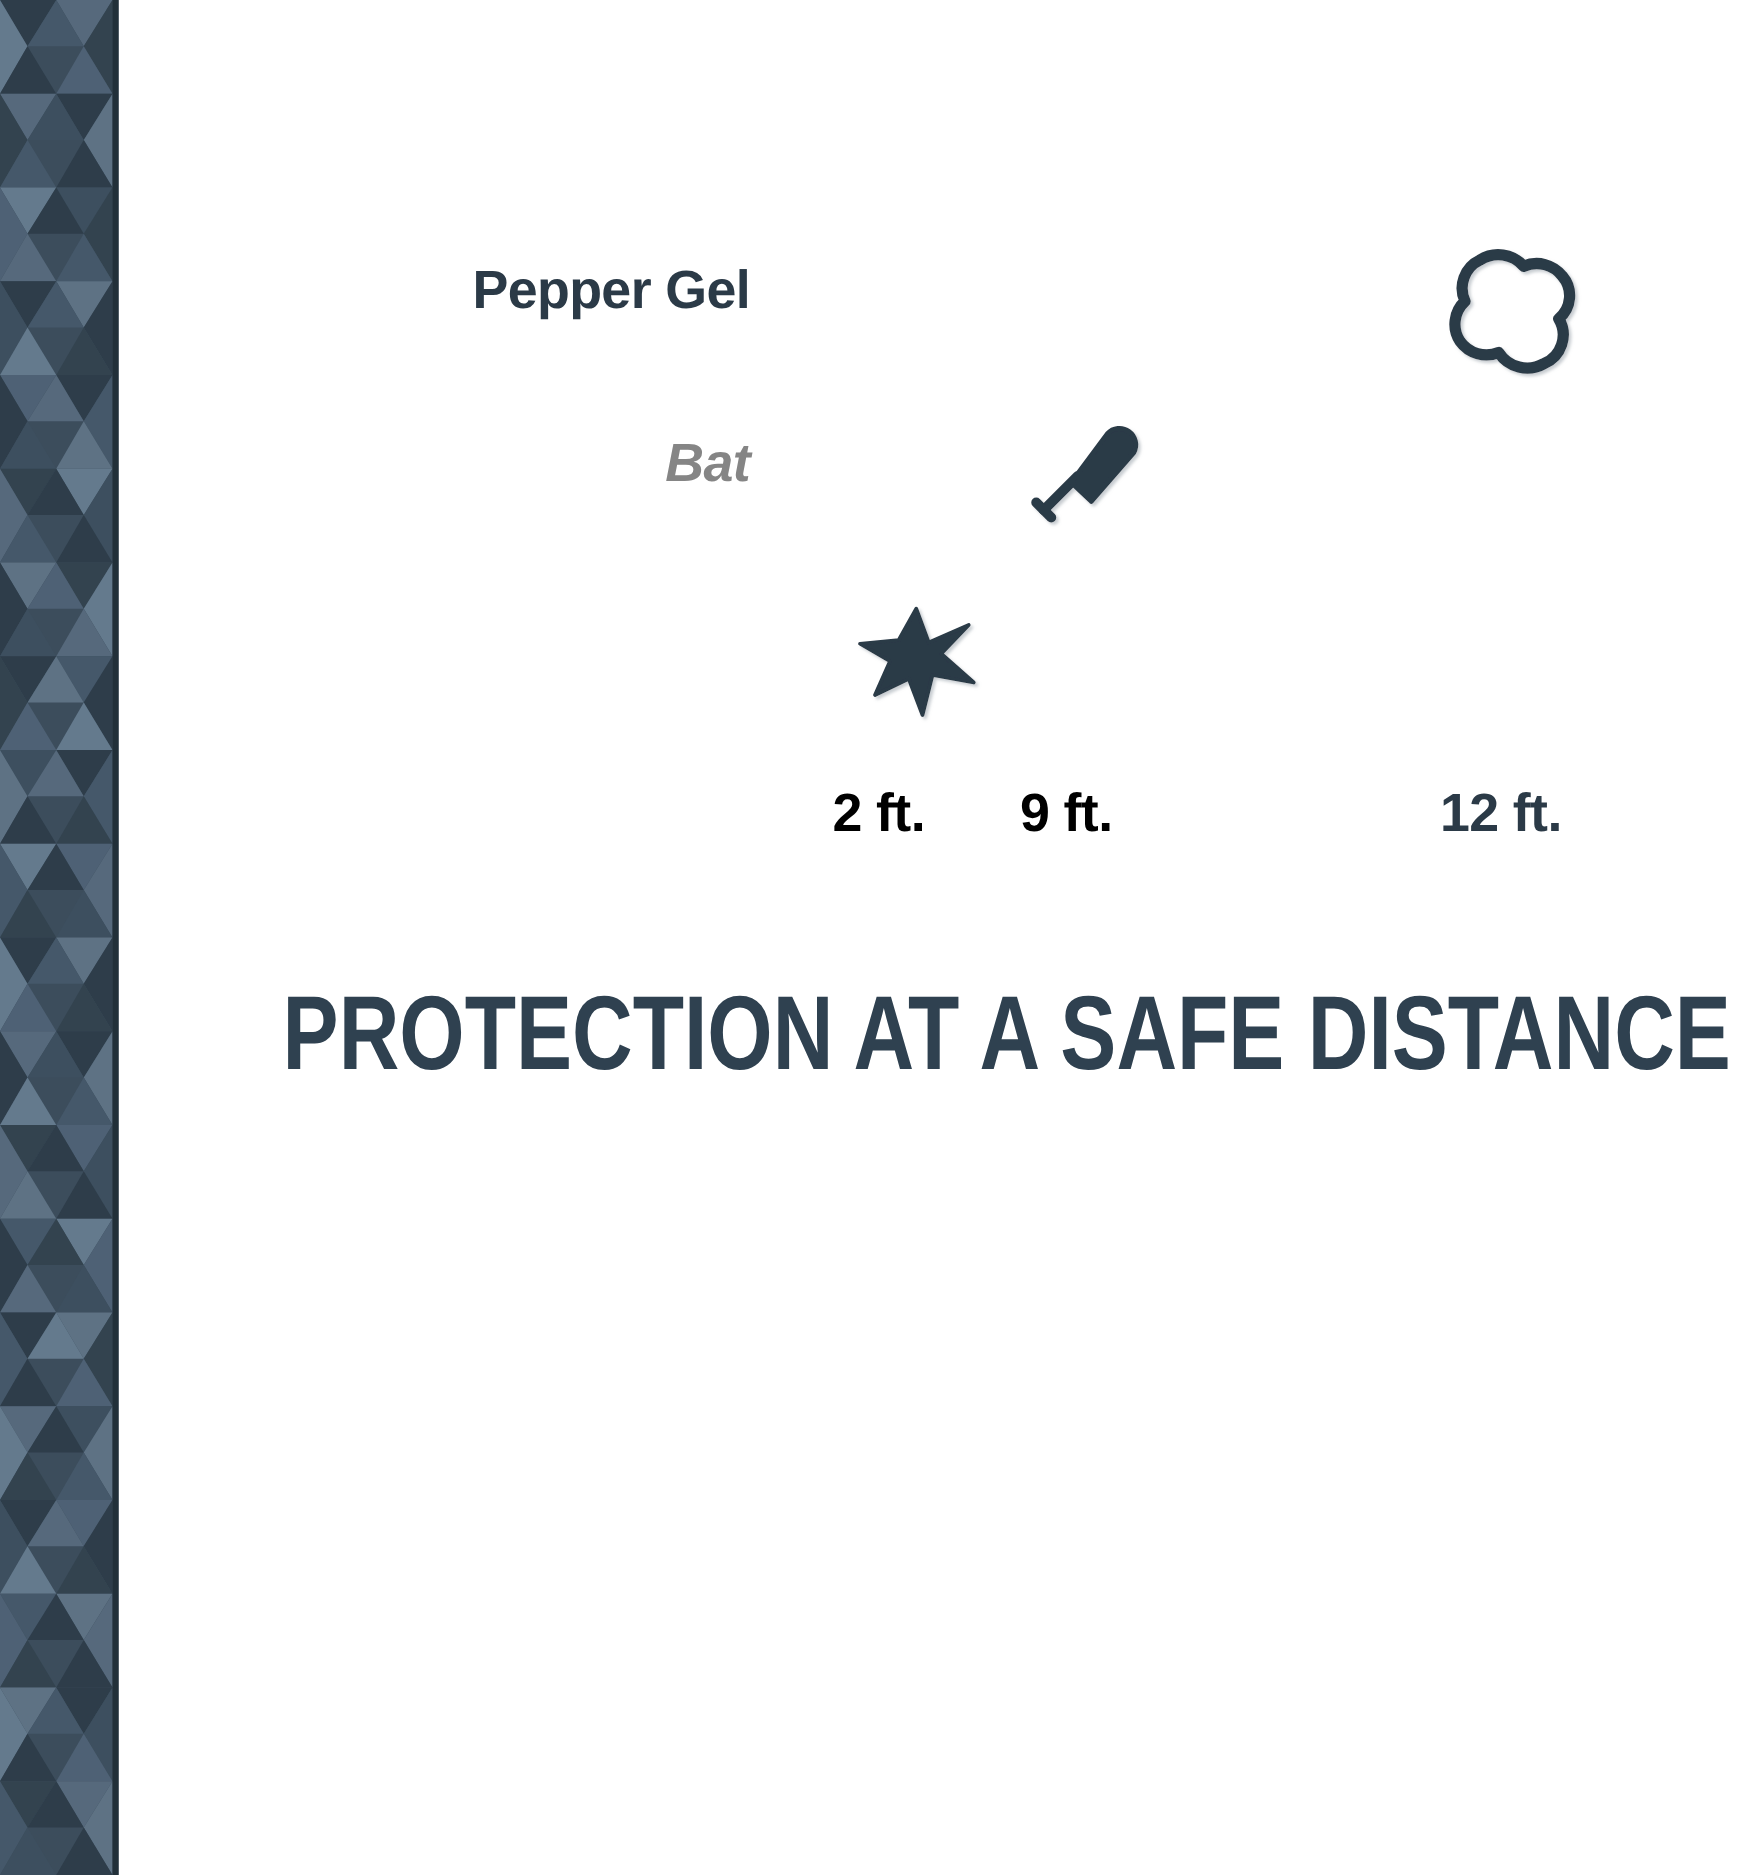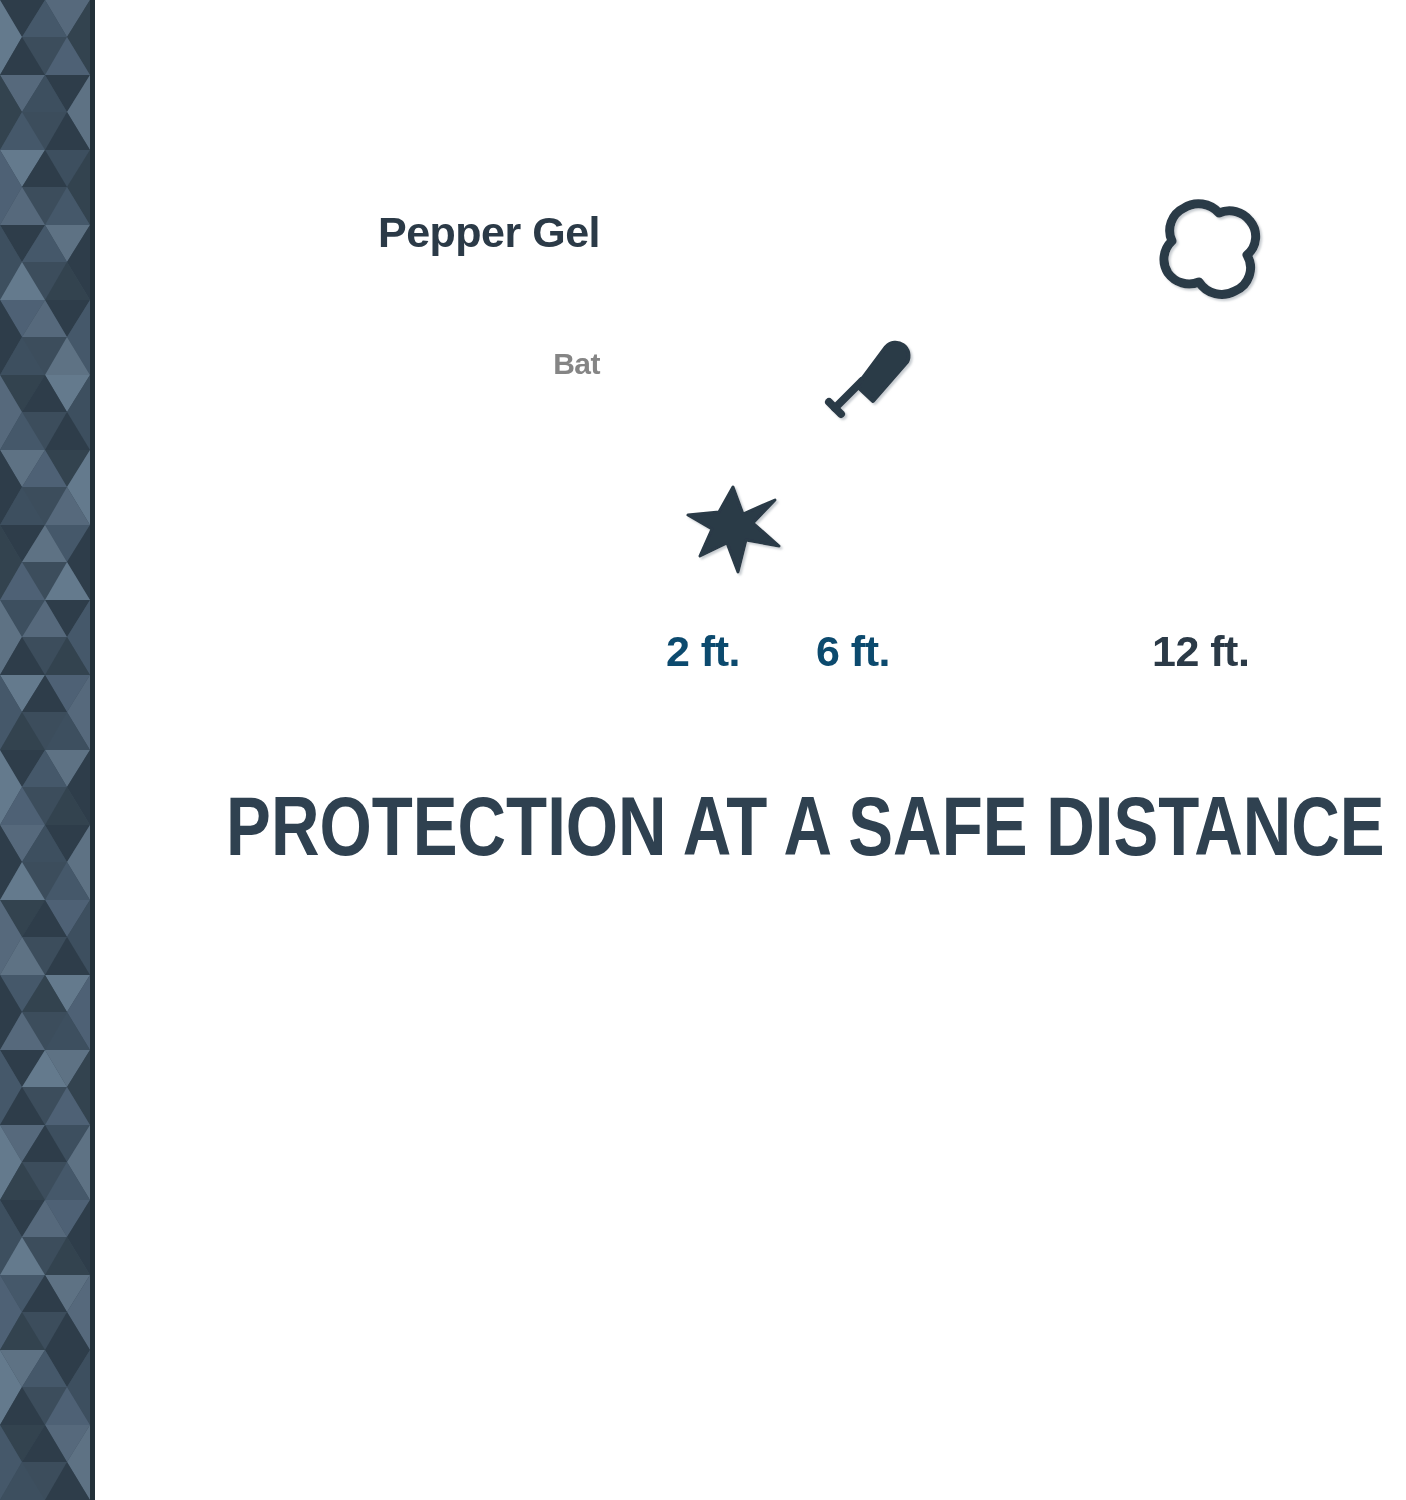--- a/index.html
+++ b/index.html
@@ -43,34 +43,34 @@
     font-family: "Liberation Sans", sans-serif;
     font-weight: bold;
     white-space: nowrap;
     right: 806px;           
     letter-spacing: -0.5px;
   }
   .cat-label.hl { color: #2b3a47; }
   .cat-label.dim { color: #858585; }
 
   #label-pepper-gel { top: 208px; font-size: 43px; }
-  #label-bat        { top: 347px; font-size: 30px; }
+  #label-bat        { top: 347px; font-size: 43px; font-style: italic; }
   #label-knife      { top: 495px; font-size: 43px; }
 
   
   .tick-label {
     position: absolute;
     top: 627px;
     font-family: "Liberation Sans", sans-serif;
     font-weight: bold;
     font-size: 43px;
     white-space: nowrap;
     letter-spacing: -0.5px;
   }
-  .tick-label.dim { color: #0c4a6e; }
+  .tick-label.dim { color: #000000; }
   .tick-label.hl  { color: #2b3a47; }
   #tick-2  { left: 666px; }
   #tick-5  { left: 816px; }
   #tick-12 { left: 1152px; }
 
   
   #text-block {
     position: absolute;
     left: 95px;
     top: 780px;
@@ -310,19 +310,19 @@
 
     <g filter="url(#softshadow)">
       <polygon points="733,487 743,514 775,500 753,523 779,546 746,540 738,572 727,543 700,556 712,529 688,515 719,512" fill="#2b3a47" stroke="#2b3a47" stroke-width="3" stroke-linejoin="round"></polygon>
     </g>
   </svg>
 
   <div class="cat-label hl" id="label-pepper-gel">Pepper Gel</div>
   <div class="cat-label dim" id="label-bat">Bat</div>
 
   <div class="tick-label dim" id="tick-2">2 ft.</div>
-  <div class="tick-label dim" id="tick-5">6 ft.</div>
+  <div class="tick-label dim" id="tick-5">9 ft.</div>
   <div class="tick-label hl" id="tick-12">12 ft.</div>
 </div>
 
 <div id="text-block">
   <div id="headline">PROTECTION AT A SAFE DISTANCE</div>
 </div>
 
 </body></html>

